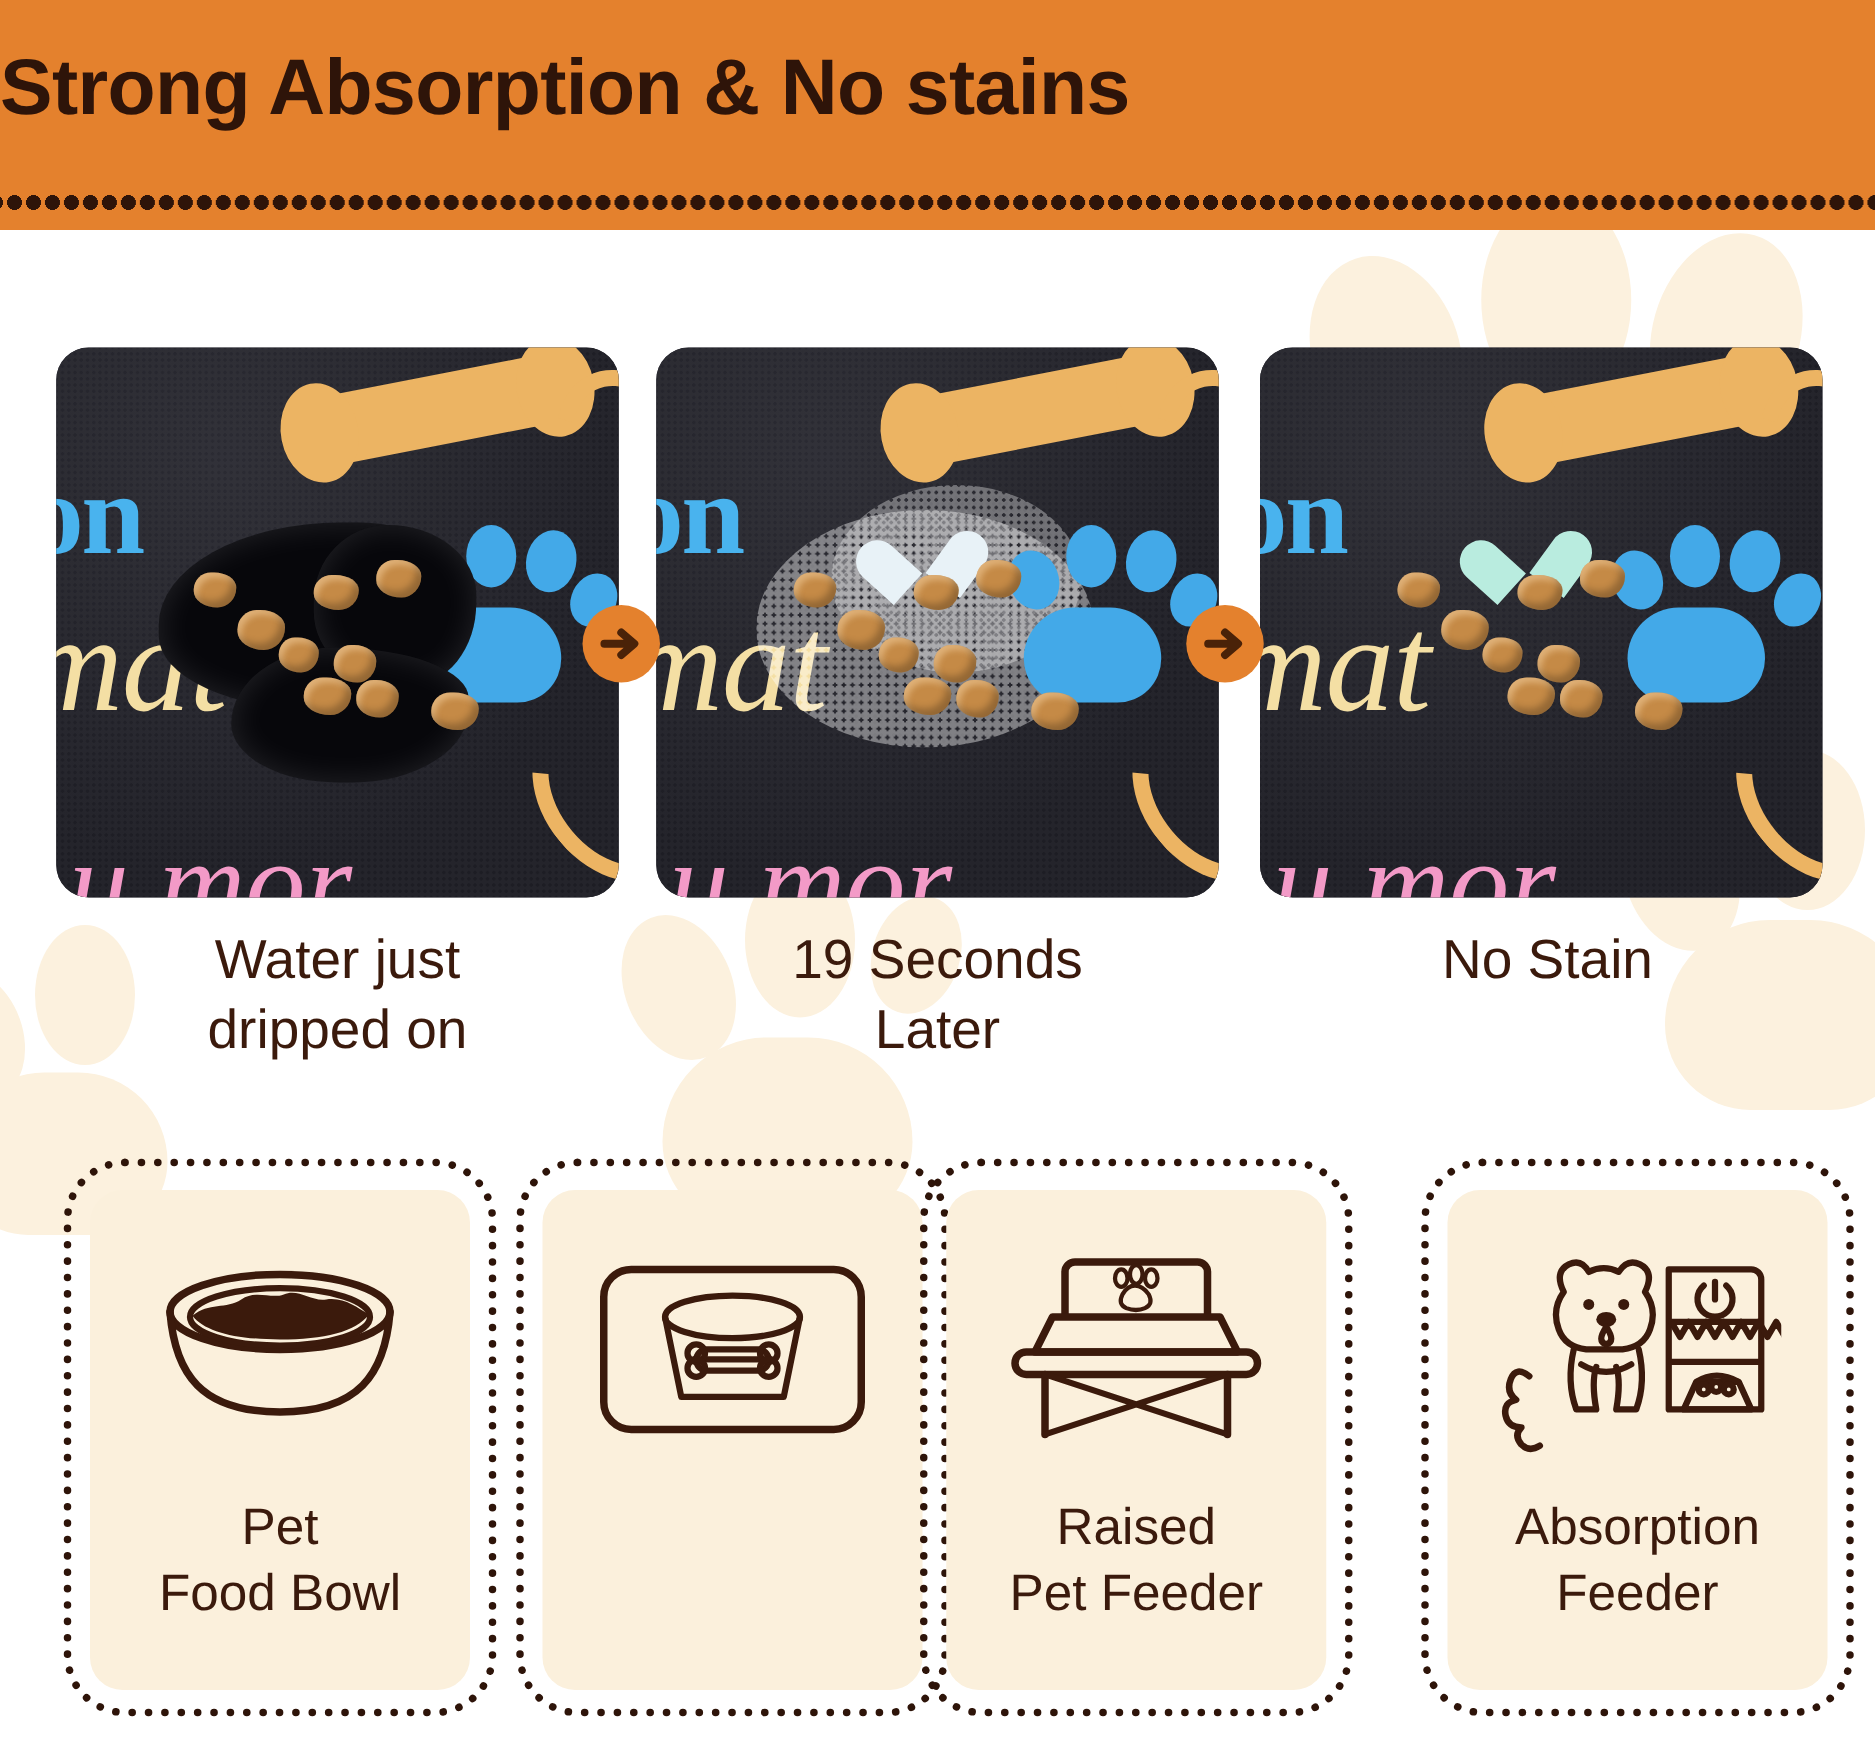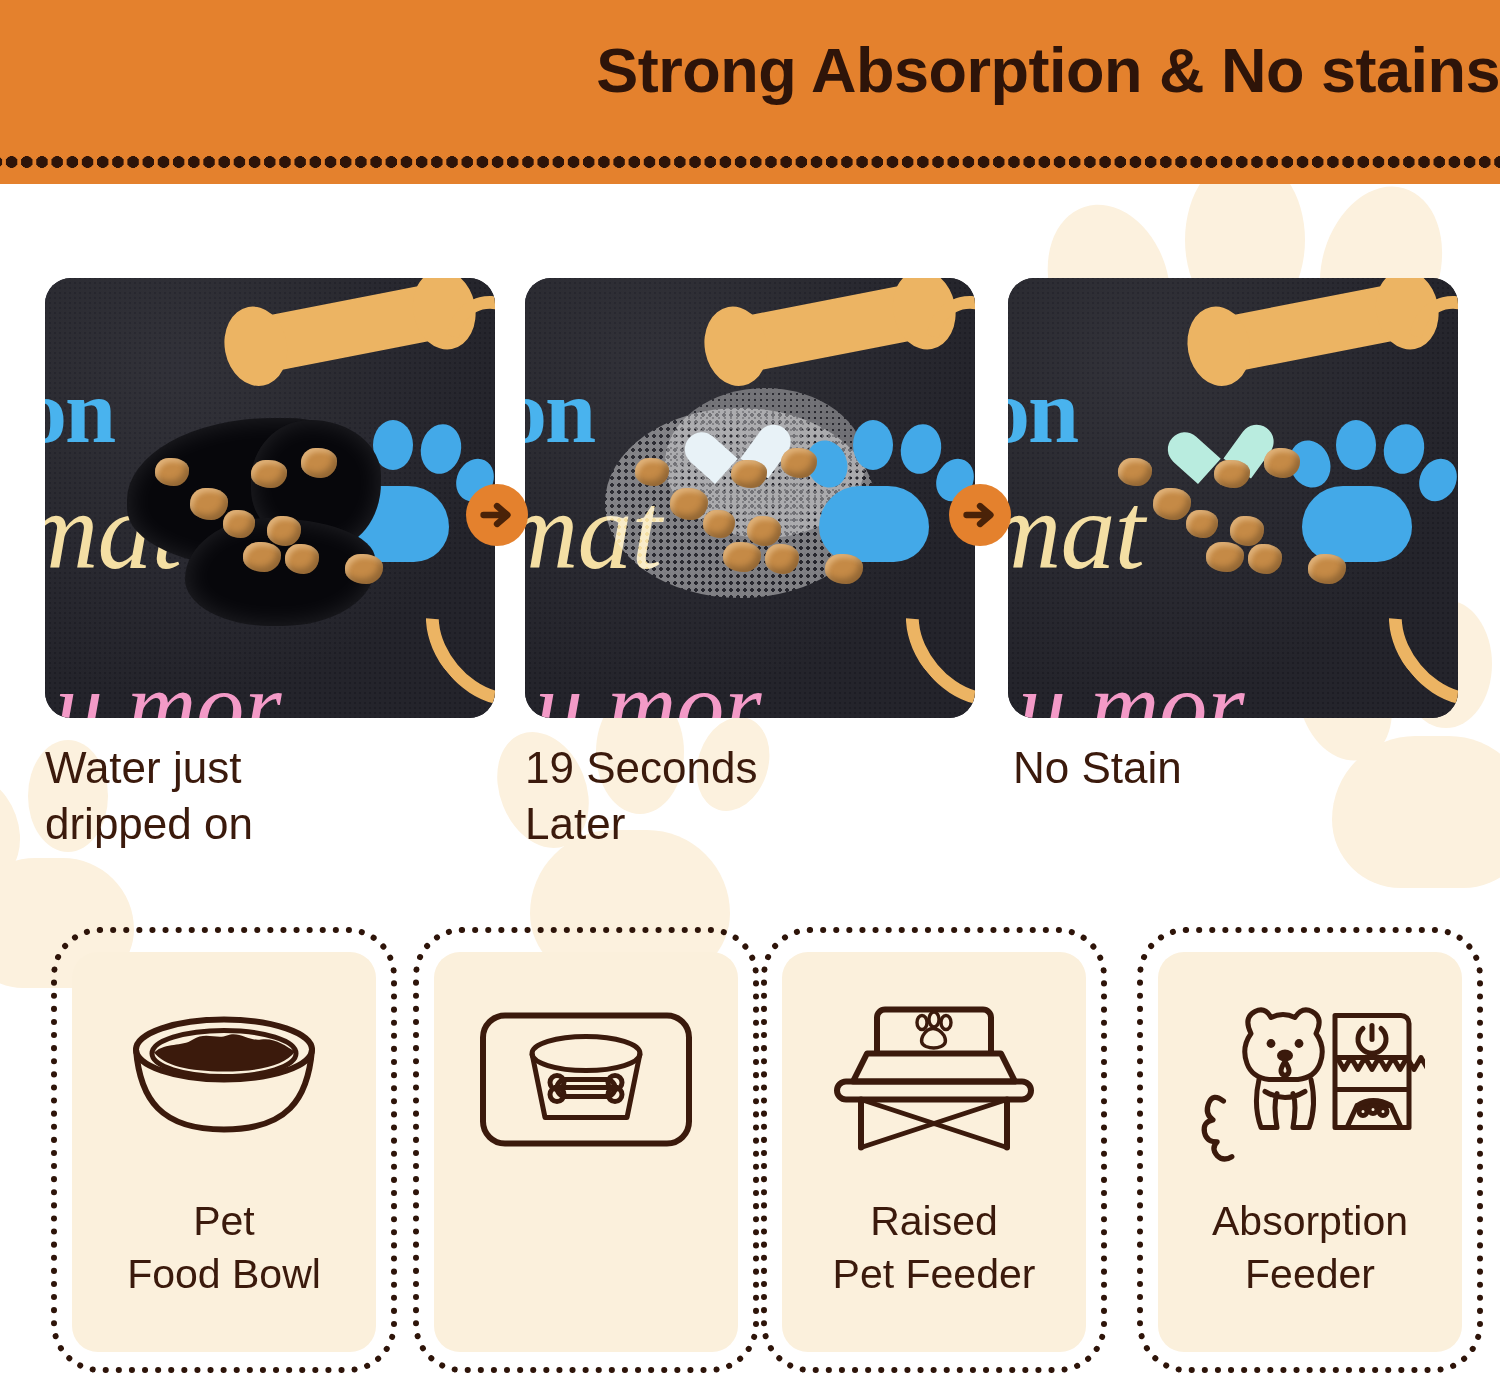--- a/index.html
+++ b/index.html
@@ -16,21 +16,21 @@
   .paw-wm { position:absolute; }
   .paw-wm .pad { position:absolute; background:#fcf1de; border-radius:50%; }
 
   
   .header {
     position:absolute; top:0; left:0; width:1500px; height:184px;
     background:#e4812d; z-index:3;
   }
   .header-title {
     position:absolute; left:0; right:0; top:34px;
-    text-align:right;
+    text-align:left;
     font-size:63px;
     font-weight:bold;
     color:#2e1409;
     letter-spacing:-0.5px;
     font-family:"Liberation Sans", sans-serif;
     white-space:nowrap;
   }
   .header-dots {
     position:absolute; left:0; right:0; bottom:16px; height:12px;
     background-image:radial-gradient(circle closest-side, #2e1409 99%, transparent 100%);
@@ -125,33 +125,33 @@
     position:absolute; top:484px; width:62px; height:62px; border-radius:50%;
     background:#e4812d; z-index:4; display:flex; align-items:center; justify-content:center;
   }
   .arrow-badge.a1 { left:466px; }
   .arrow-badge.a2 { left:949px; }
   .arrow-badge svg { width:36px; height:36px; display:block; }
 
   
   .captions { position:absolute; top:740px; left:0; width:1500px; z-index:2; }
   .caption {
-    position:absolute; width:450px; 
+    position:absolute; width:450px; text-align:center;
     font-size:44px; line-height:1.28; color:#3b1a0c; font-weight:400;
   }
   .caption.c1 { left:45px; }
   .caption.c2 { left:525px; }
   .caption.c3 { left:1013px; }
 
   
   .cards { position:absolute; top:926px; left:0; width:1500px; height:450px; z-index:2; }
   .card { position:absolute; top:0; width:348px; height:448px; }
   .card.k1 { left:50px; }
   .card.k2 { left:412px; }
-  .card.k3 { left:760px; }
+  .card.k3 { left:735px; }
   .card.k4 { left:1136px; }
   
   .card-ring { position:absolute; inset:0; }
   .card-ring rect { fill:none; stroke:#2e1409; stroke-width:6; stroke-linecap:round;
     stroke-dasharray:0.1 13; }
 
   .card-inner {
     position:absolute; left:22px; top:26px; right:22px; bottom:22px;
     background:#fbf0dc; border-radius:26px;
     display:flex; flex-direction:column; align-items:center;

